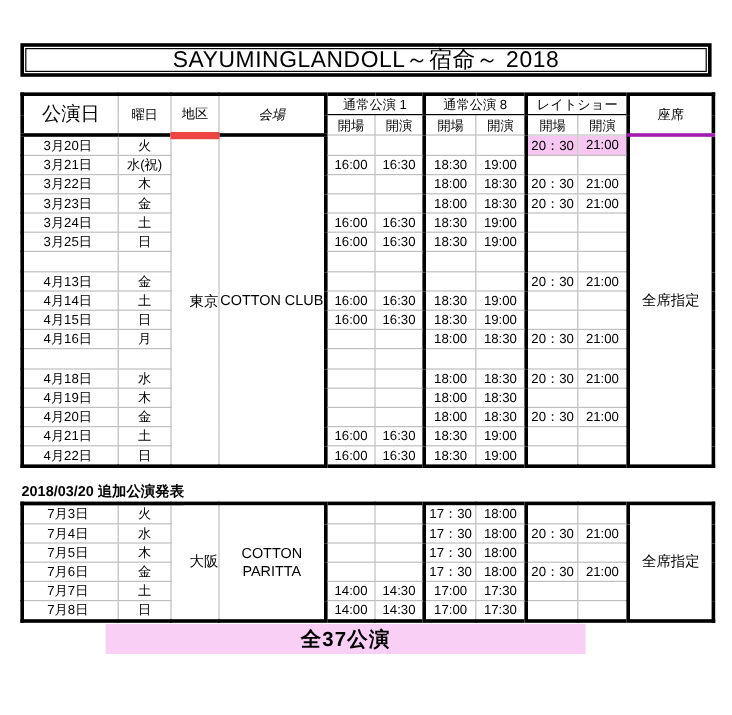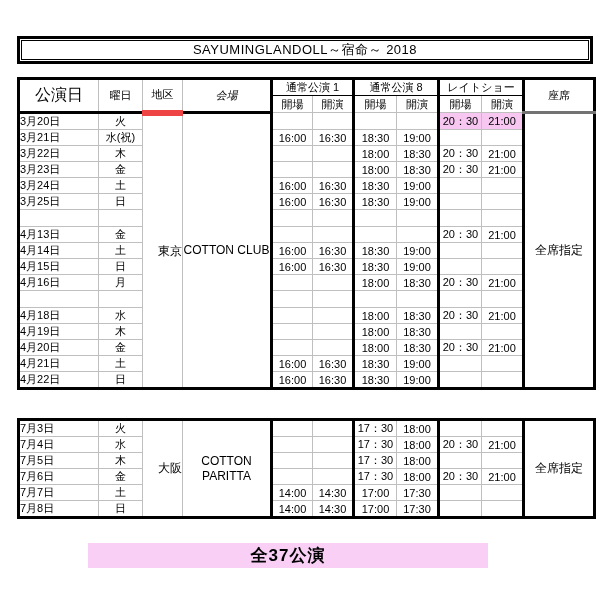--- a/index.html
+++ b/index.html
@@ -13,21 +13,21 @@
     font-family:"Liberation Sans","DejaVu Sans",sans-serif;color:#000;overflow:hidden;
   }
   
   .title-box{
     position:absolute;left:17px;top:36px;width:576px;height:28px;
     border:3px solid #000;box-sizing:border-box;padding:1px;
   }
   .title-inner{
     border:1px solid #000;height:100%;box-sizing:border-box;
     display:flex;align-items:center;justify-content:center;
-    font-size:13px;letter-spacing:0.5px;white-space:nowrap;
+    font-size:19px;letter-spacing:0.5px;white-space:nowrap;
   }
   
   table.sched{
     position:absolute;left:17px;width:576px;
     border-collapse:collapse;table-layout:fixed;
     border:3px solid #000;
   }
   #table1{top:77px;}
   #table2{top:418px;border-radius:20px;}
   th,td{
@@ -39,41 +39,41 @@
   tr.data{height:15px;}
   tr.spacer{height:17px;}
   
   .h-date{font-size:16px;border-right:1px solid var(--grid);border-bottom:3px solid #000;}
   .h-day{border-right:1px solid var(--grid);border-bottom:3px solid #000;}
   .h-area{border-right:1px solid var(--grid);border-bottom:6px solid #ef4444;}
   .h-venue{border-bottom:3px solid #000;font-style:italic;}
   .h-group{border-bottom:1px solid #000;}
   .h-show1,.h-show2,.h-late{border-left:3px solid #000;}
   .h-late{border-right:3px solid #000;}
-  .h-seat{border-left:3px solid #000;border-bottom:3px solid #737373;}
+  .h-seat{border-left:3px solid #000;border-bottom:3px solid #a21caf;}
   .hsub{border-bottom:3px solid #000;}
   
-  .c-date{text-align:left;padding-right:5px;border-right:1px solid var(--grid);border-bottom:1px solid var(--grid);}
+  .c-date{text-align:center;padding-right:5px;border-right:1px solid var(--grid);border-bottom:1px solid var(--grid);}
   .c-day{border-right:1px solid var(--grid);border-bottom:1px solid var(--grid);}
   .c-area{border-right:1px solid var(--grid);font-size:12px;text-align:right;}
   .c-venue{font-size:12px;white-space:pre-line;line-height:1.25;}
   .c-s1o,.c-s2o,.c-lo{border-left:3px solid #000;border-right:1px solid var(--grid);border-bottom:1px solid var(--grid);}
   .c-s1s,.c-s2s,.c-ls{border-bottom:1px solid var(--grid);}
   .c-ls{border-right:3px solid #000;}
   .c-seat{border-left:3px solid #000;font-size:12px;}
   .hl{background:var(--hl);}
   
   .note{
     position:absolute;left:18px;top:401px;
     font-size:12px;font-weight:bold;
     border-bottom:2px solid #000;padding-bottom:1px;display:inline-block;white-space:nowrap;
   }
   
   .banner{
-    position:absolute;left:88px;top:543px;width:400px;height:25px;
+    position:absolute;left:88px;top:520px;width:400px;height:25px;
     background:var(--banner);
     display:flex;align-items:center;justify-content:center;
     font-size:17px;font-weight:bold;letter-spacing:1px;
   }
 </style>
 </head>
 <body>
 
 <div class="page">
 
@@ -285,20 +285,21 @@
           <td class="c-s1o">16:00</td>
           <td class="c-s1s">16:30</td>
           <td class="c-s2o">18:30</td>
           <td class="c-s2s">19:00</td>
           <td class="c-lo"></td>
           <td class="c-ls"></td>
         </tr>
       </tbody>
   </table>
 
+  <div class="note">2018/03/20 追加公演発表</div>
 
   <table class="sched" id="table2">
     <colgroup>
       <col style="width:80px">
         <col style="width:44px">
         <col style="width:40px">
         <col style="width:89px">
       <col style="width:41px">
         <col style="width:41px">
         <col style="width:43px">

